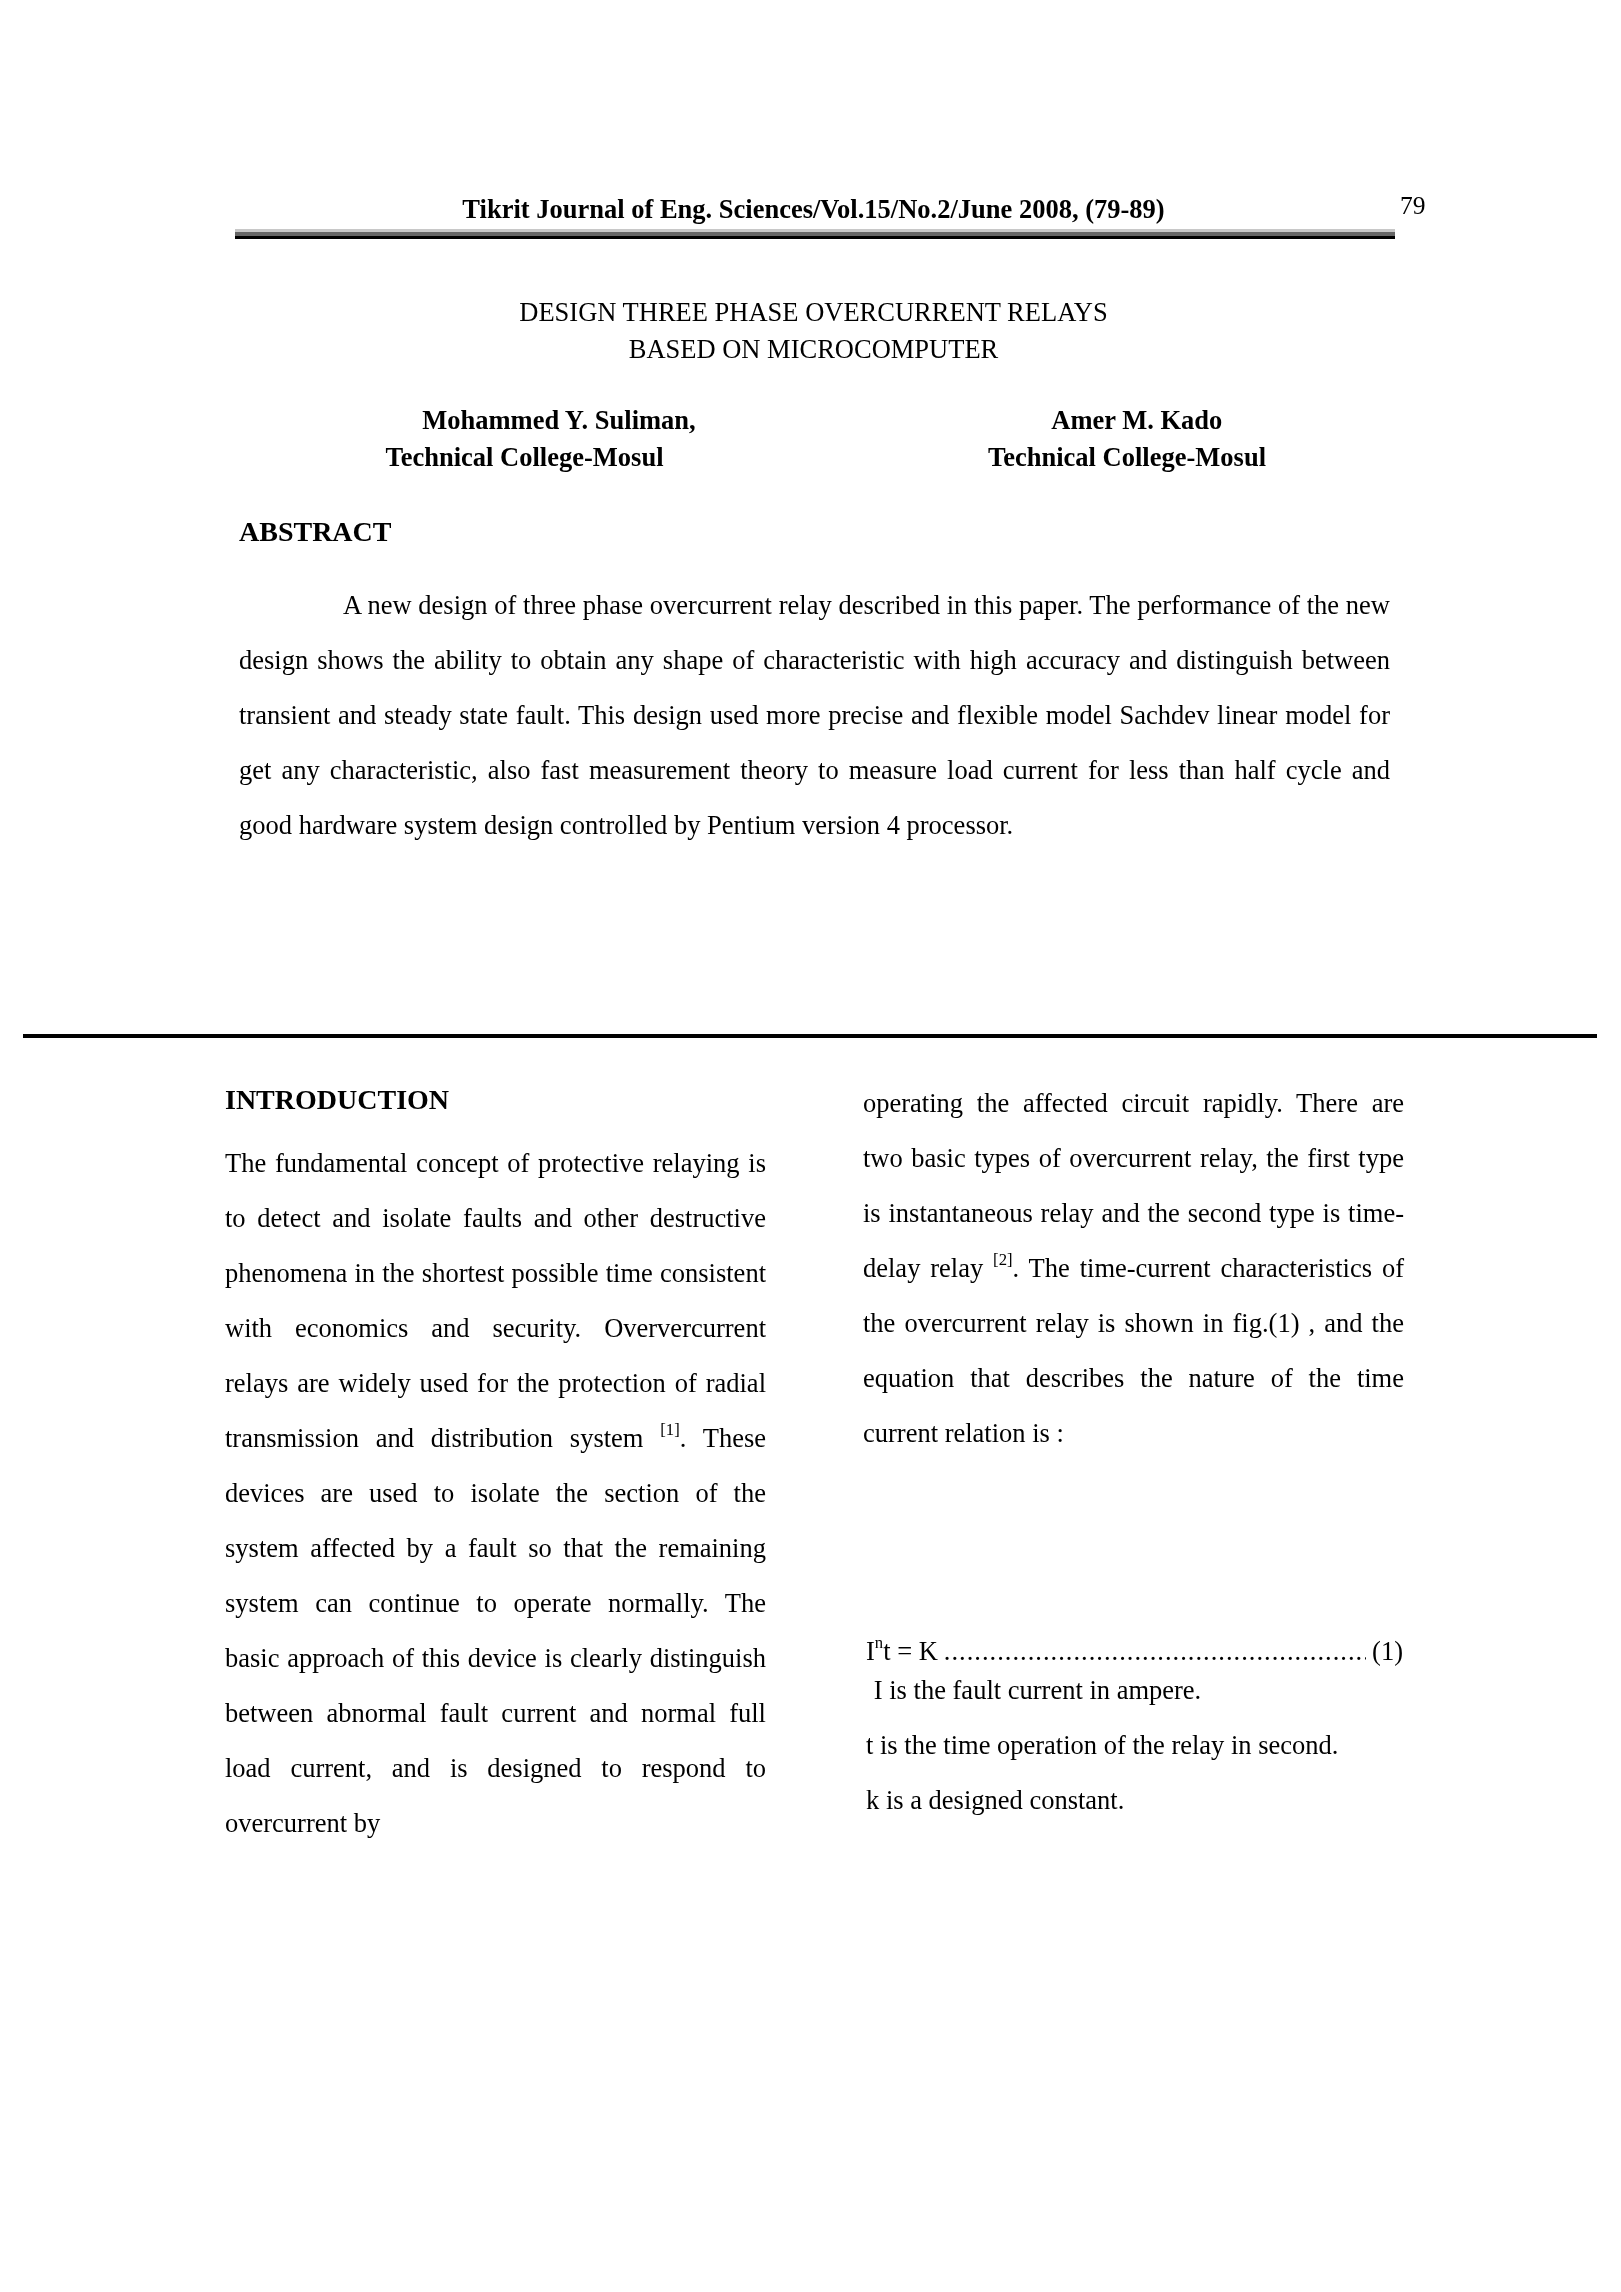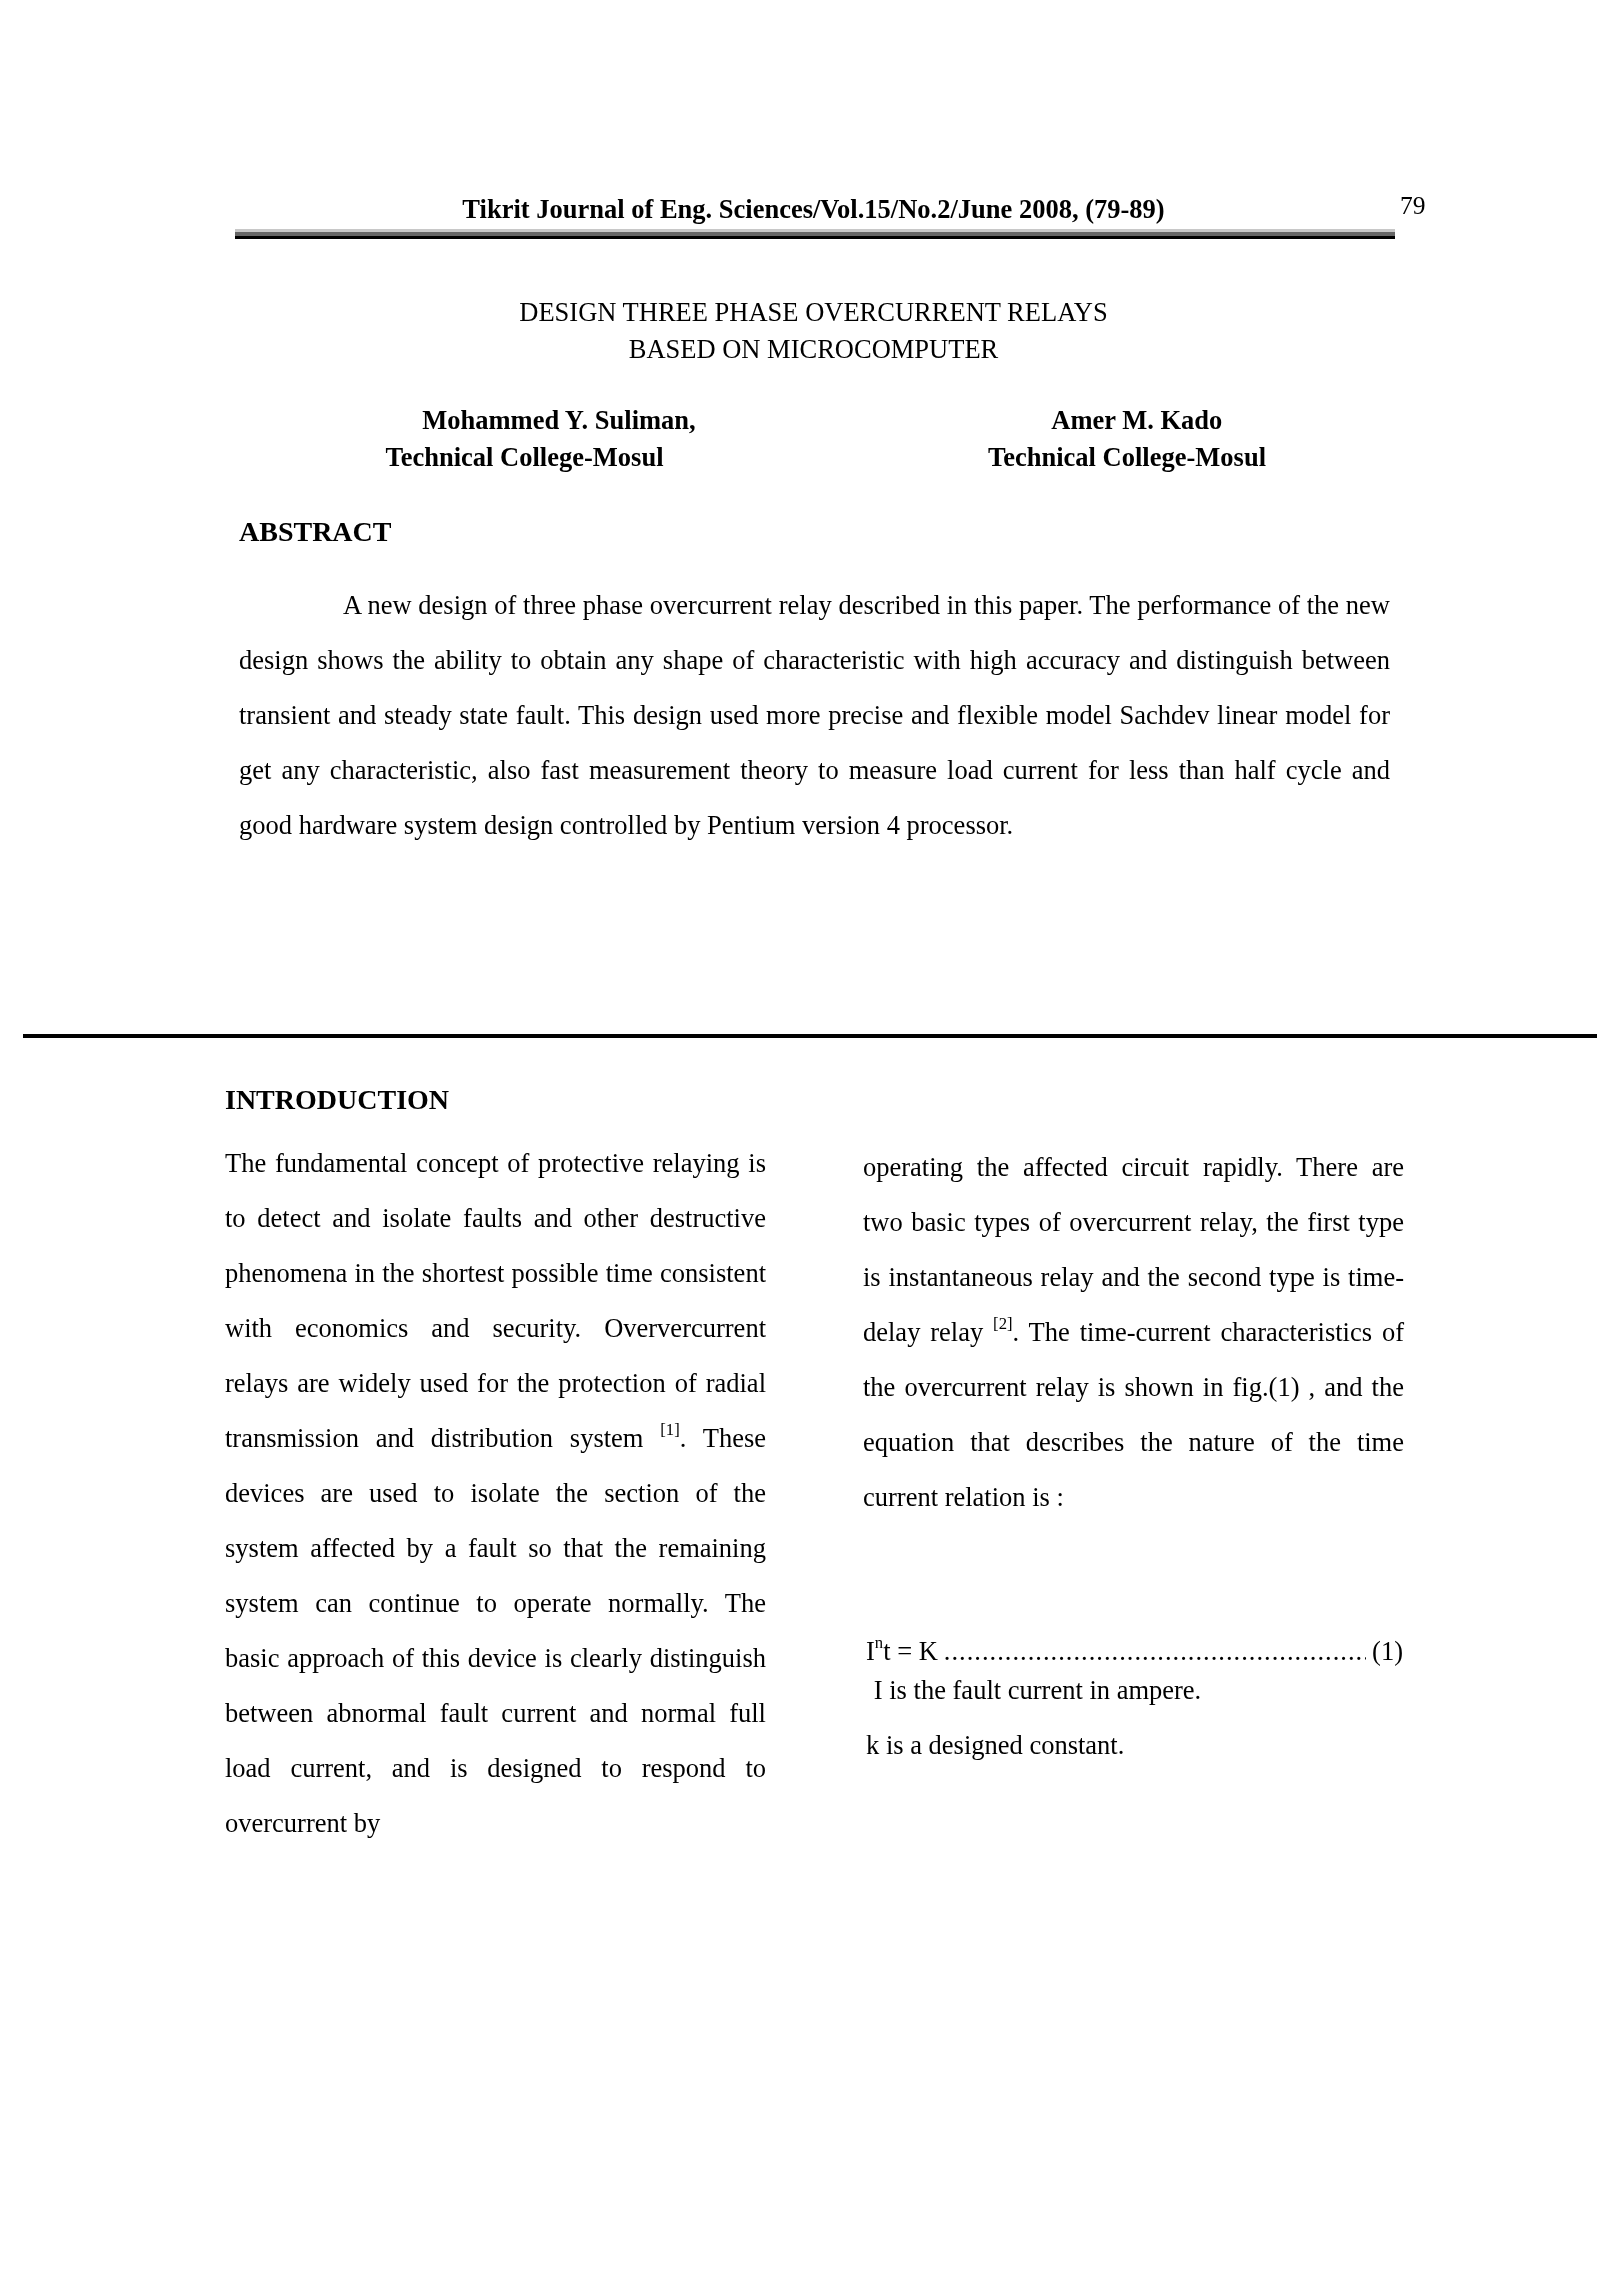--- a/index.html
+++ b/index.html
@@ -54,21 +54,21 @@
     .section-rule {
       left: 22.5px; top: 1034px; width: 1574px; height: 3.9px; background: #000;
     }
 
     
     .col-left {
       left: 225px; top: 1083px; width: 541px;
       font-size: 26.5px; line-height: 55px; text-align: justify;
     }
     .col-right {
-      left: 863px; top: 1140px; width: 541px;
+      left: 863px; top: 1076px; width: 541px;
       font-size: 26.5px; line-height: 55px; text-align: justify;
     }
     .section-heading {
       font-size: 28px; font-weight: bold; line-height: 33px; margin: 0 0 20px 0;
     }
     .col-left p, .col-right p { margin: 0; }
     sup { font-size: 16.7px; vertical-align: 11.8px; line-height: 0; }
 
     .equation {
       left: 866px; top: 1632px; width: 537px; font-size: 26.5px; line-height: 39px;
@@ -126,15 +126,16 @@
 </div>
 
 <div class="abs equation">
   <span class="lhs"><span>I</span><sup>n</sup><span>t = K</span></span>
   <span class="dots">........................................................................</span>
   <span class="eqno">(1)</span>
 </div>
 
 <div class="abs where-block">
   <p class="where-i">I  is the fault current in ampere.</p>
+  <p>t  is the  time operation of the relay in second.</p>
   <p>k is a designed constant.</p>
 </div>
 
 
 </body></html>

